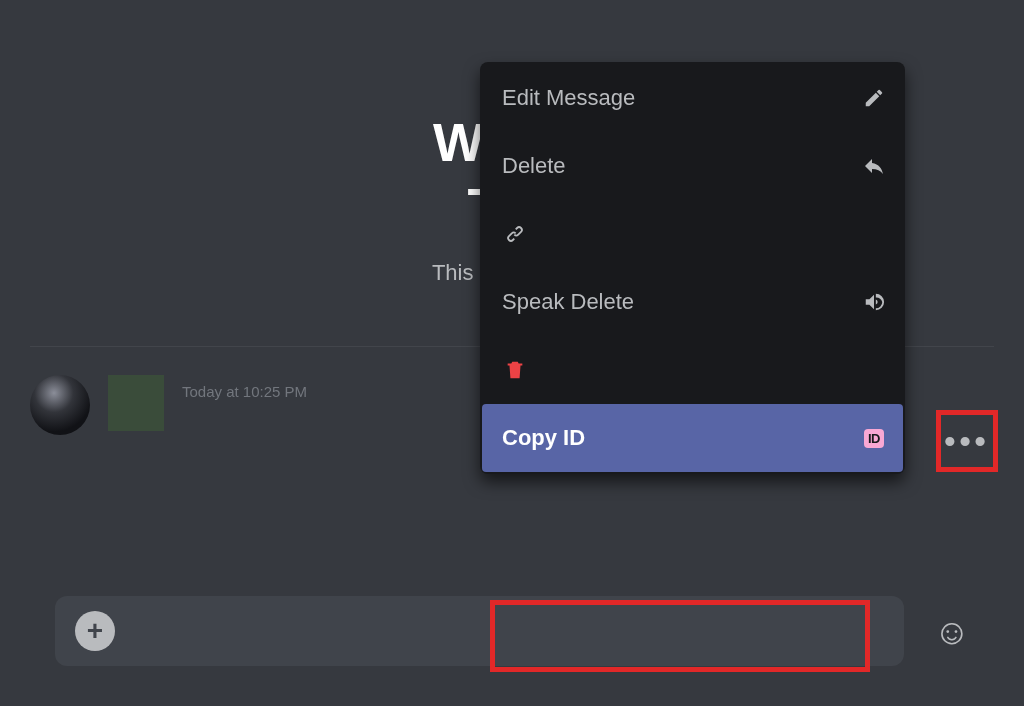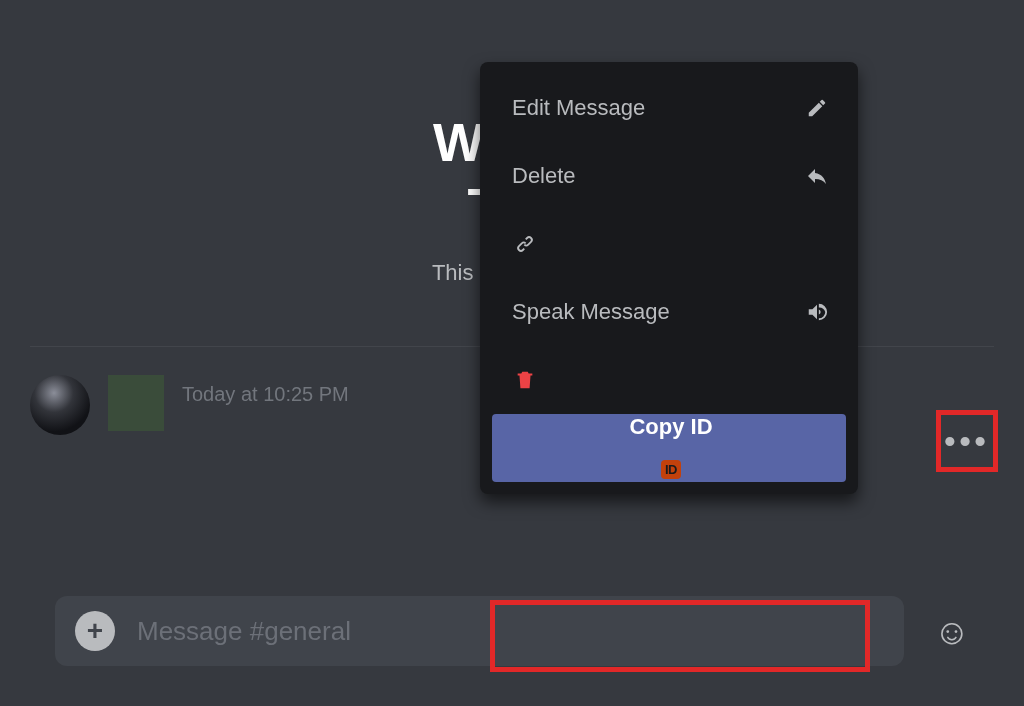--- a/index.html
+++ b/index.html
@@ -50,21 +50,21 @@
   }
   .user-patch {
     width: 56px;
     height: 56px;
     background: #3a4c3a;
     margin-right: 18px;
     flex-shrink: 0;
   }
   .timestamp {
     color: #72767d;
-    font-size: 20px;
+    font-size: 15px;
     margin-top: 8px;
   }
   .more-button {
     position: absolute;
     right: 26px;
     top: 410px;
     width: 62px;
     height: 62px;
     border: 5px solid #e22828;
     display: flex;
@@ -105,49 +105,48 @@
     align-items: center;
     justify-content: center;
     font-size: 36px;
     color: #b9bbbe;
   }
 
   .context-menu {
     position: absolute;
     left: 480px;
     top: 62px;
-    width: 378px;
+    width: 425px;
     background: #18191c;
     border-radius: 8px;
     box-shadow: 0 8px 16px rgba(0,0,0,0.6);
-    padding: 12px;
+    padding: 2px;
   }
   .menu-item {
     display: flex;
     align-items: center;
     justify-content: space-between;
     height: 68px;
     padding: 0 16px 0 20px;
     font-size: 22px;
     font-weight: 500;
     color: #b9bbbe;
     border-radius: 4px;
     cursor: pointer;
   }
   .menu-item.danger { color: #ed4245; }
   .menu-item.active {
     background: #5865a6;
     color: #ffffff;
     font-weight: 700;
-    flex-direction: column;
   }
   .menu-icon { width: 26px; height: 26px; display:flex; align-items:center; justify-content:center; }
   .menu-icon svg { fill: currentColor; }
   .id-badge {
-    background: #c2410c; color: #18191c;
+    background: #f9a8d4; color: #18191c;
     border-radius: 4px; font-size: 13px; font-weight: 800;
     padding: 2px 4px; letter-spacing: -0.5px;
   }
   .menu-item.danger .trash svg { fill: #ed4245; }
   .copy-highlight {
     position: absolute;
     left: 490px;
     top: 600px;
     width: 380px;
     height: 72px;
@@ -175,21 +174,20 @@
 </div>
 
 <div class="more-button">
   <span class="more-dots">•••</span>
 </div>
 
 <div class="composer">
   <div class="plus-btn">
     <span>+</span>
   </div>
-  <div class="composer-placeholder">Message #general</div>
 </div>
 <div class="emoji-btn">
   <span>☺</span>
 </div>
 
 <div class="context-menu">
 
   <div class="menu-item">
     <span>Edit Message</span>
     <span class="menu-icon">
@@ -212,21 +210,21 @@
 
   <div class="menu-item">
     <span class="menu-icon">
       <svg viewBox="0 0 24 24" width="22" height="22">
           <path d="M10.6 13.4a4 4 0 005.66 0l3-3a4 4 0 10-5.66-5.66l-1.5 1.5 1.41 1.41 1.5-1.5a2 2 0 112.83 2.83l-3 3a2 2 0 01-2.83 0zM13.4 10.6a4 4 0 00-5.66 0l-3 3a4 4 0 105.66 5.66l1.5-1.5-1.41-1.41-1.5 1.5a2 2 0 11-2.83-2.83l3-3a2 2 0 012.83 0z"></path>
         </svg>
     </span>
   </div>
 
   <div class="menu-item">
-    <span>Speak Message</span>
+    <span>Speak Delete</span>
     <span class="menu-icon">
       <svg viewBox="0 0 24 24" width="22" height="22">
           <path d="M3 9v6h4l5 5V4L7 9H3zm13 3a3 3 0 00-2-2.83v5.66A3 3 0 0016 12zm-2-7v2.06A7 7 0 0121 12a7 7 0 01-7 6.94V21a9 9 0 000-18z"></path>
         </svg>
     </span>
   </div>
 
   <div class="menu-item danger">
     <span class="menu-icon trash">
       <svg viewBox="0 0 24 24" width="22" height="22">

